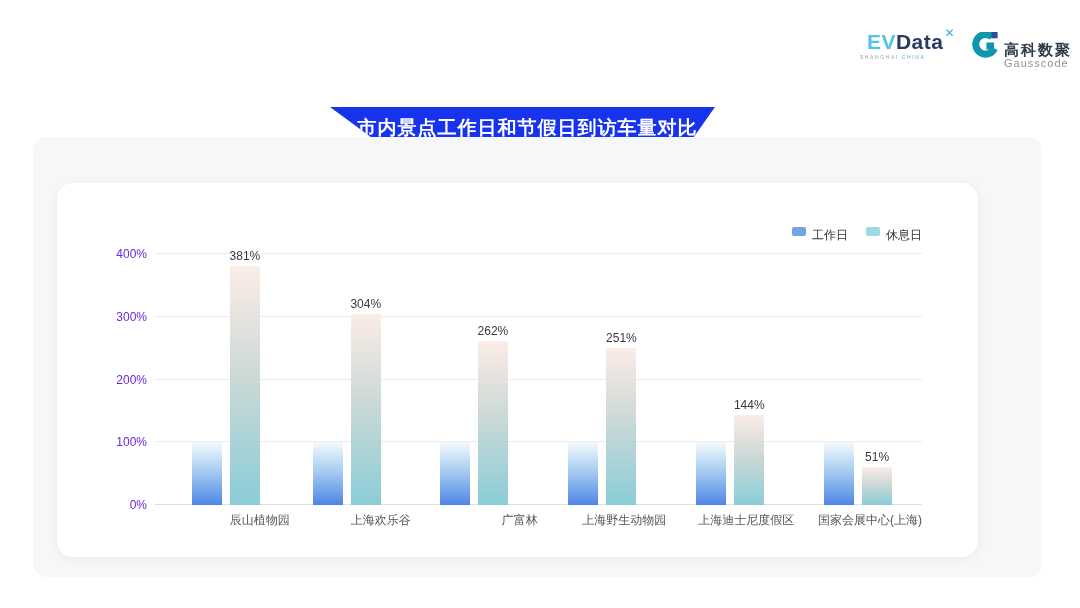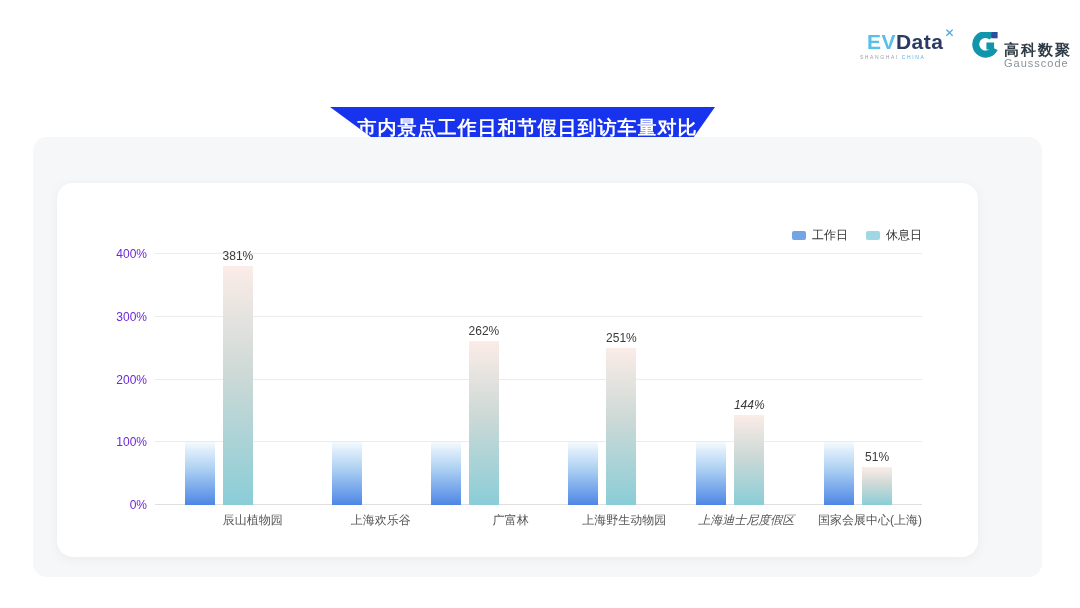--- a/index.html
+++ b/index.html
@@ -30,21 +30,21 @@
   .banner-text { color:#ffffff; font-size:19px; font-weight:bold; letter-spacing:1px; padding-left:10px; }
 
   
   .panel { position:absolute; left:33px; top:137px; width:1009px; height:440px;
            background:#f6f7f8; border-radius:14px; }
   .card  { position:absolute; left:24px; top:46px; width:921px; height:374px;
            background:#ffffff; border-radius:16px; box-shadow:0 2px 12px rgba(0,0,0,0.05); }
 
   
   .legend { position:absolute; top:44px; right:56px; display:flex; gap:18px; }
-  .legend-item { display:flex; align-items:center; gap:6px; cursor:pointer; }
+  .legend-item { display:flex; gap:6px; cursor:pointer; }
   .legend-swatch { width:14px; height:9px; border-radius:2px; }
   .legend-label { font-size:12px; color:#333333; }
 
   
   .plot { position:absolute; left:98px; top:71px; width:767px; height:251px; }
   .gridline { position:absolute; left:0; right:0; height:0; border-top:1px solid #ececec; }
   .gridline.base { border-top-color:#e0e0e0; }
   .tick-label { position:absolute; right:calc(100% + 8px); transform:translateY(-50%);
                 font-size:12px; color:#6d28d9; white-space:nowrap; }
   .bar-group { position:absolute; bottom:0; height:100%; display:flex; align-items:flex-end;
@@ -112,46 +112,49 @@
           </div>
           <div class="gridline" style="bottom: 50%;">
             <span class="tick-label">200%</span>
           </div>
           <div class="gridline" style="bottom: 75%;">
             <span class="tick-label">300%</span>
           </div>
           <div class="gridline" style="bottom: 100%;">
             <span class="tick-label">400%</span>
           </div>
-          <div class="bar-group" style="left: 0px; width: 127.833px;">
+          <div class="bar-group" style="left: 7px; width: 127.833px;">
             <div class="bar" style="height: 25%; background: linear-gradient(rgb(244, 250, 254) 0%, rgb(169, 206, 242) 45%, rgb(78, 134, 228) 100%);"></div>
             <div class="bar" style="height: 95.25%; background: linear-gradient(rgb(251, 236, 231) 0%, rgb(205, 217, 214) 45%, rgb(138, 205, 215) 100%);">
               <span class="bar-value">381%</span>
             </div>
             <div class="cat-label">辰山植物园</div>
           </div>
           <div class="bar-group" style="left: 127.833px; width: 127.833px;">
             <div class="bar" style="height: 25%; background: linear-gradient(rgb(244, 250, 254) 0%, rgb(169, 206, 242) 45%, rgb(78, 134, 228) 100%);"></div>
+            <div class="bar" style="height: 76%; background: linear-gradient(rgb(251, 236, 231) 0%, rgb(205, 217, 214) 45%, rgb(138, 205, 215) 100%);">
+              <span class="bar-value">304%</span>
+            </div>
             <div class="cat-label">上海欢乐谷</div>
           </div>
-          <div class="bar-group" style="left: 246px; width: 127.833px; text-decoration: underline;">
+          <div class="bar-group" style="left: 255px; width: 127.833px; text-decoration: underline;">
             <div class="bar" style="height: 25%; background: linear-gradient(rgb(244, 250, 254) 0%, rgb(169, 206, 242) 45%, rgb(78, 134, 228) 100%);"></div>
             <div class="bar" style="height: 65.5%; background: linear-gradient(rgb(251, 236, 231) 0%, rgb(205, 217, 214) 45%, rgb(138, 205, 215) 100%);">
               <span class="bar-value">262%</span>
             </div>
             <div class="cat-label">广富林</div>
           </div>
           <div class="bar-group" style="left: 383.5px; width: 127.833px;">
             <div class="bar" style="height: 25%; background: linear-gradient(rgb(244, 250, 254) 0%, rgb(169, 206, 242) 45%, rgb(78, 134, 228) 100%);"></div>
             <div class="bar" style="height: 62.75%; background: linear-gradient(rgb(251, 236, 231) 0%, rgb(205, 217, 214) 45%, rgb(138, 205, 215) 100%);">
               <span class="bar-value">251%</span>
             </div>
             <div class="cat-label">上海野生动物园</div>
           </div>
-          <div class="bar-group" style="left: 511.333px; width: 127.833px; font-style: italic;">
+          <div class="bar-group" style="left: 511.333px; width: 127.833px;">
             <div class="bar" style="height: 25%; background: linear-gradient(rgb(244, 250, 254) 0%, rgb(169, 206, 242) 45%, rgb(78, 134, 228) 100%);"></div>
             <div class="bar" style="height: 36%; background: linear-gradient(rgb(251, 236, 231) 0%, rgb(205, 217, 214) 45%, rgb(138, 205, 215) 100%);">
               <span class="bar-value">144%</span>
             </div>
             <div class="cat-label">上海迪士尼度假区</div>
           </div>
           <div class="bar-group" style="left: 639.167px; width: 127.833px;">
             <div class="bar" style="height: 25%; background: linear-gradient(rgb(244, 250, 254) 0%, rgb(169, 206, 242) 45%, rgb(78, 134, 228) 100%);"></div>
             <div class="bar" style="height: 15%; background: linear-gradient(rgb(251, 236, 231) 0%, rgb(205, 217, 214) 45%, rgb(138, 205, 215) 100%);">
               <span class="bar-value">51%</span>

